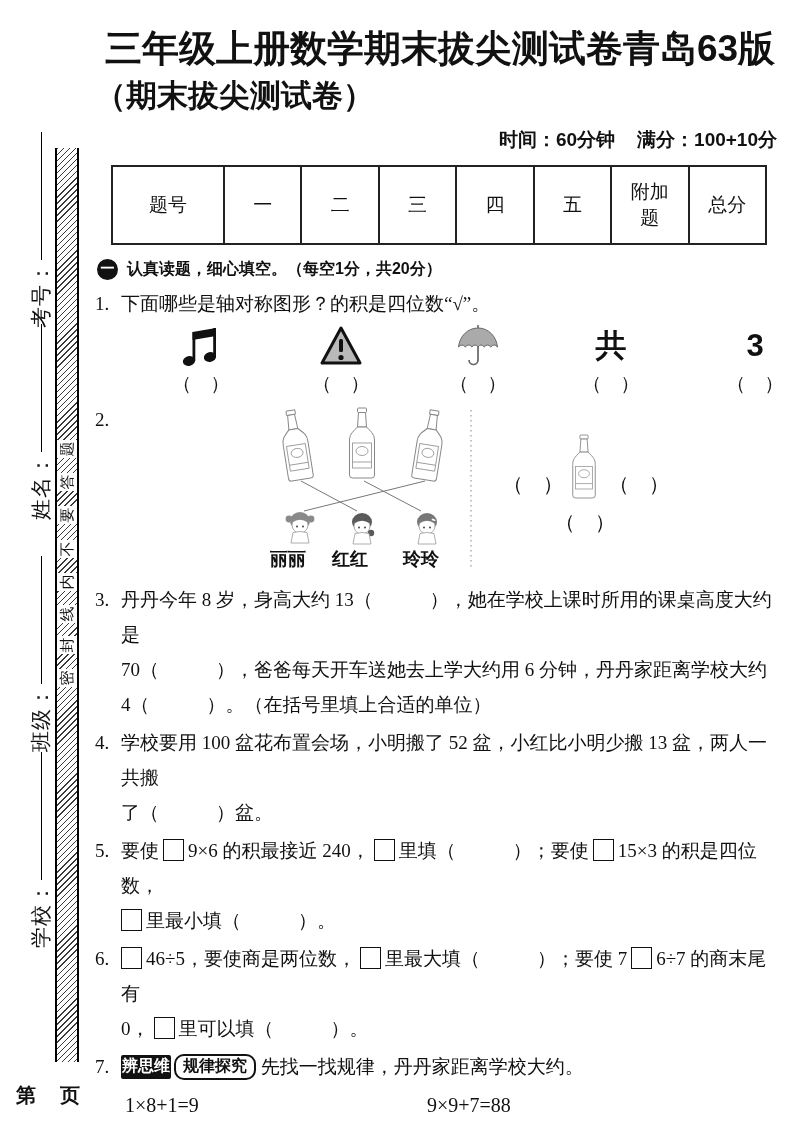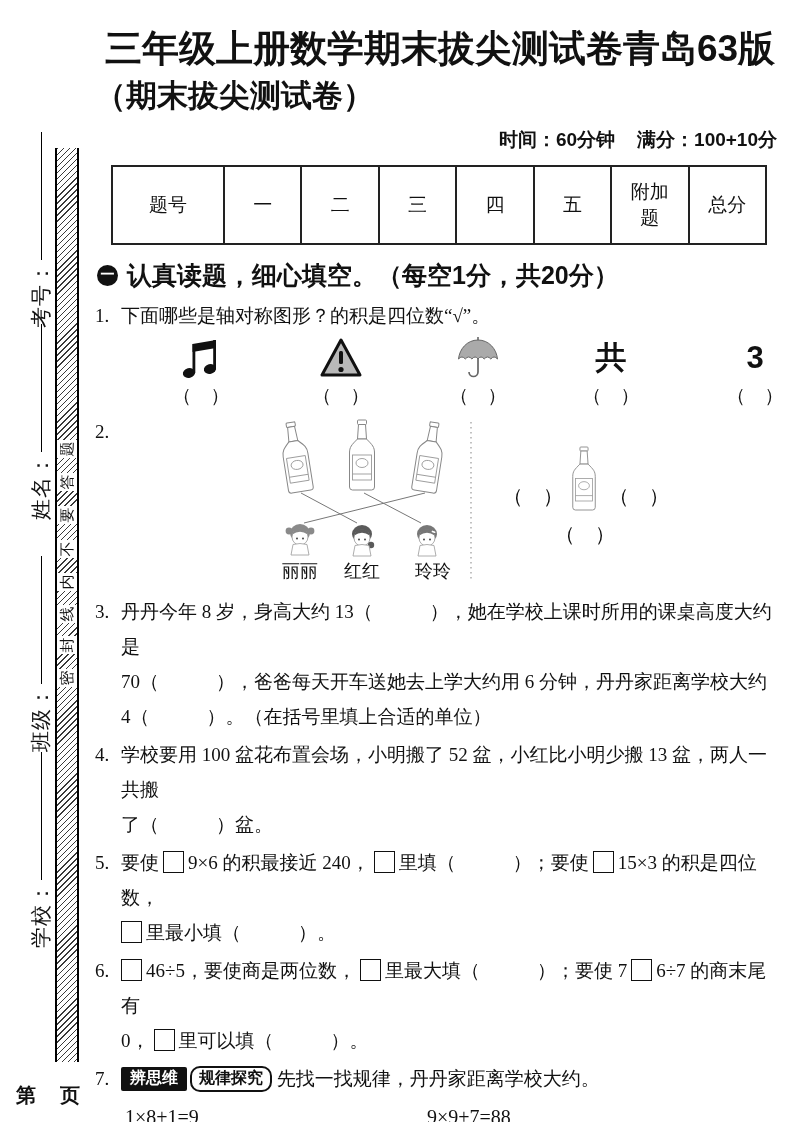--- a/index.html
+++ b/index.html
@@ -30,42 +30,42 @@
         font:600 19px "Liberation Sans","DejaVu Sans",sans-serif;}
   .meta-gap{display:inline-block;width:22px;}
 
   table.score-table{border-collapse:collapse;table-layout:fixed;width:656px;margin:2px 0 0 16px;}
   table.score-table td{border:2px solid #222;height:33px;padding:12px;text-align:center;font-size:19px;font-family:Liberation Serif, serif;}
 
   .section-head{display:flex;align-items:center;gap:9px;margin:14px 0 6px 2px;
                 font-family:"Liberation Sans","DejaVu Sans",sans-serif;}
   .sec-badge{flex:none;width:21px;height:21px;border-radius:50%;background:#111;color:#fff;
              display:flex;align-items:center;justify-content:center;font-size:14px;font-weight:700;}
-  .sec-title{font-size:25px;font-weight:700;}
+  .sec-title{font-size:16px;font-weight:700;}
 
   .q{display:flex;margin-top:3px;font-size:19px;line-height:35px;}
   .q-num{flex:none;width:26px;}
   .q-body{flex:1;min-width:0;}
 
   
   .q1-row{position:relative;height:76px;margin-top:2px;}
   .q1-item{position:absolute;top:0;width:84px;display:flex;flex-direction:column;align-items:center;line-height:1;}
   .q1-icon-box{height:46px;display:flex;align-items:center;justify-content:center;}
   .q1-glyph{font:700 31px "Liberation Sans","DejaVu Sans",sans-serif;}
   .q1-paren{font-size:19px;margin-top:5px;}
 
   
   .diagram{position:relative;width:560px;height:172px;margin:2px 0 3px 10px;line-height:1;}
   .diagram svg{position:absolute;left:0;top:0;}
-  .d-label{position:absolute;top:146px;width:60px;text-align:center;font-weight:400;font-size:18px;}
+  .d-label{position:absolute;top:146px;width:60px;text-align:left;font-weight:700;font-size:18px;}
   .d-paren{position:absolute;font-size:20px;}
 
   .sq{display:inline-block;width:19px;height:20px;border:1.6px solid #111;vertical-align:-4px;margin:0 4px;background:#fff;}
 
-  .badge-dark{display:inline-block;background:#111;color:#fff;border-radius:2px;padding:1px 9px 2px;
+  .badge-dark{display:inline-block;background:#111;color:#fff;border-radius:2px;padding:1px 1px 2px;
               font:700 16px "Liberation Sans","DejaVu Sans",sans-serif;vertical-align:2px;}
   .badge-light{display:inline-block;border:2px solid #111;border-radius:10px;padding:0 7px 1px;margin-left:3px;
                font:700 16px "Liberation Sans","DejaVu Sans",sans-serif;vertical-align:2px;}
   .q7-head{white-space:nowrap;}
   .eq-grid{display:grid;grid-template-columns:302px auto;margin:3px 0 0 4px;font-size:20px;line-height:36px;}
 
   .footer{position:absolute;left:16px;right:0;bottom:13px;text-align:left;
           font:700 20px "Liberation Sans","DejaVu Sans",sans-serif;letter-spacing:2px;}
 </style>
 </head>

